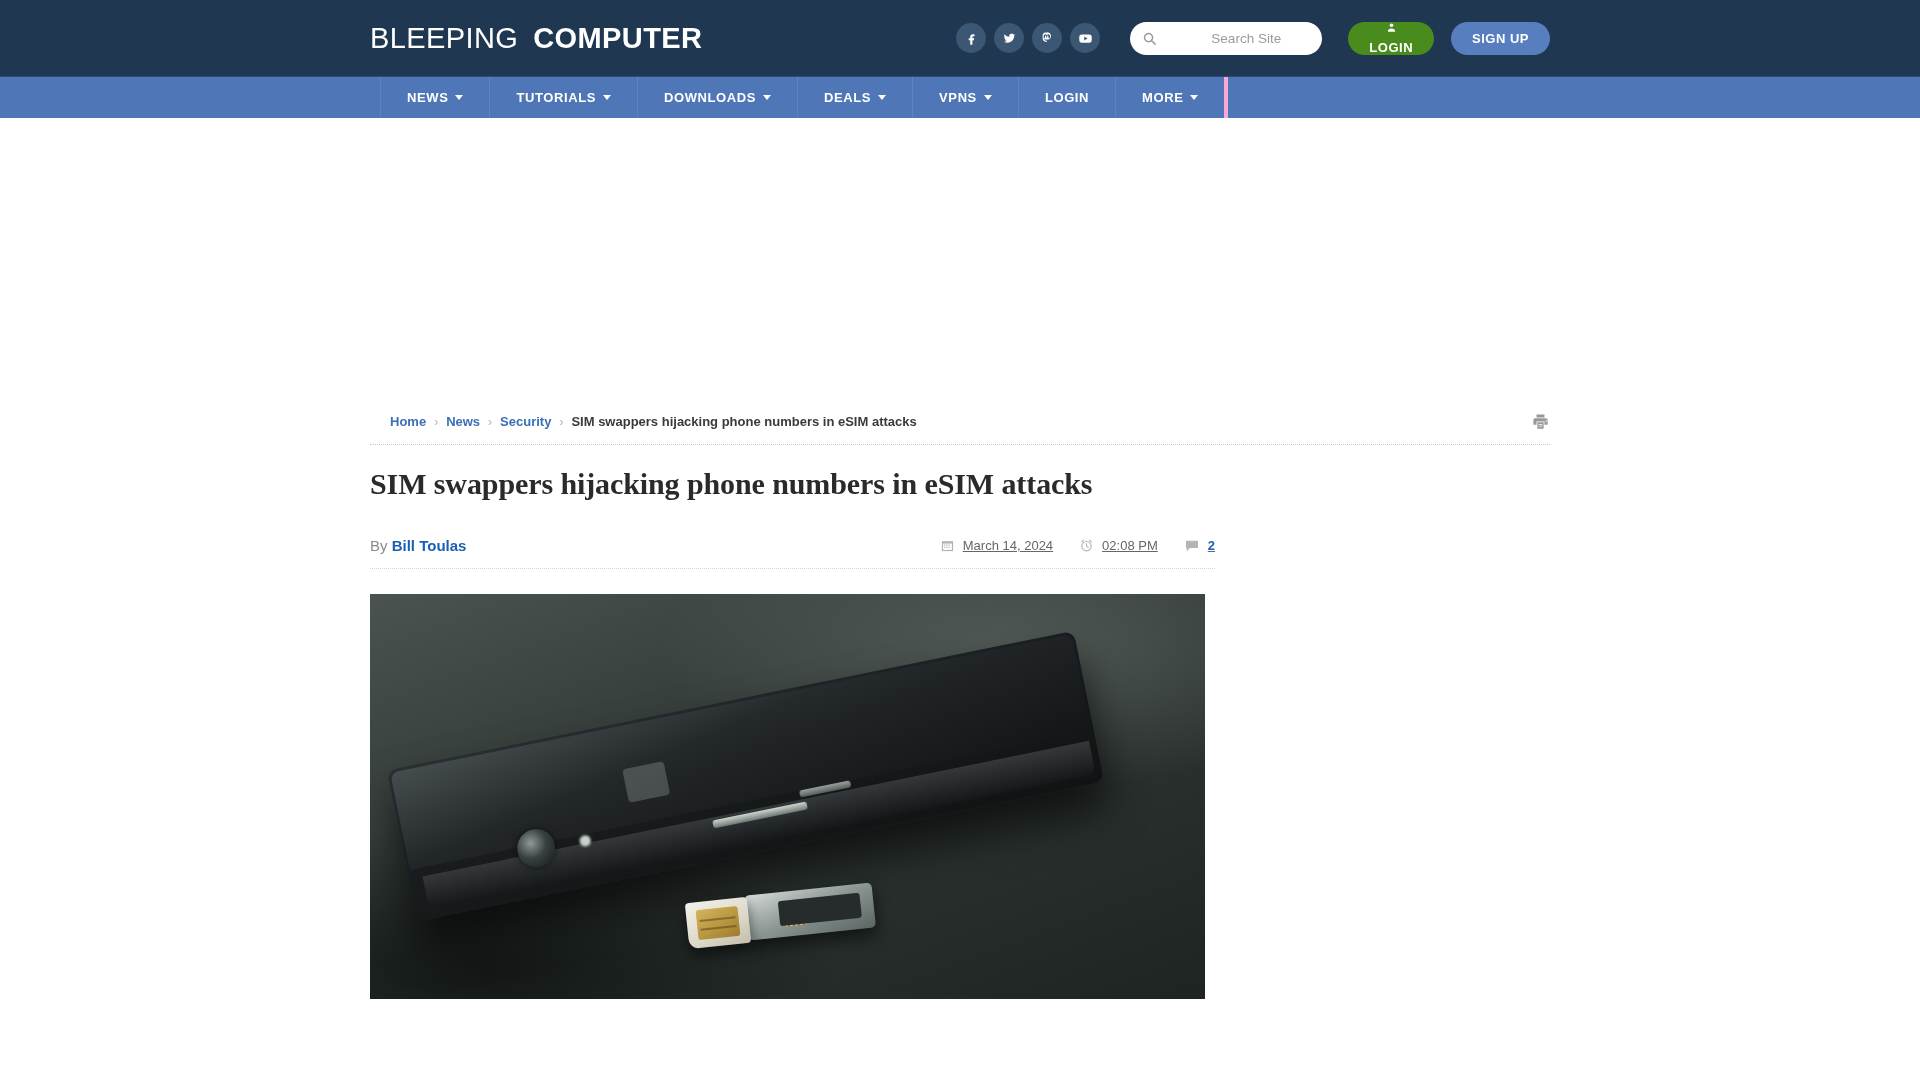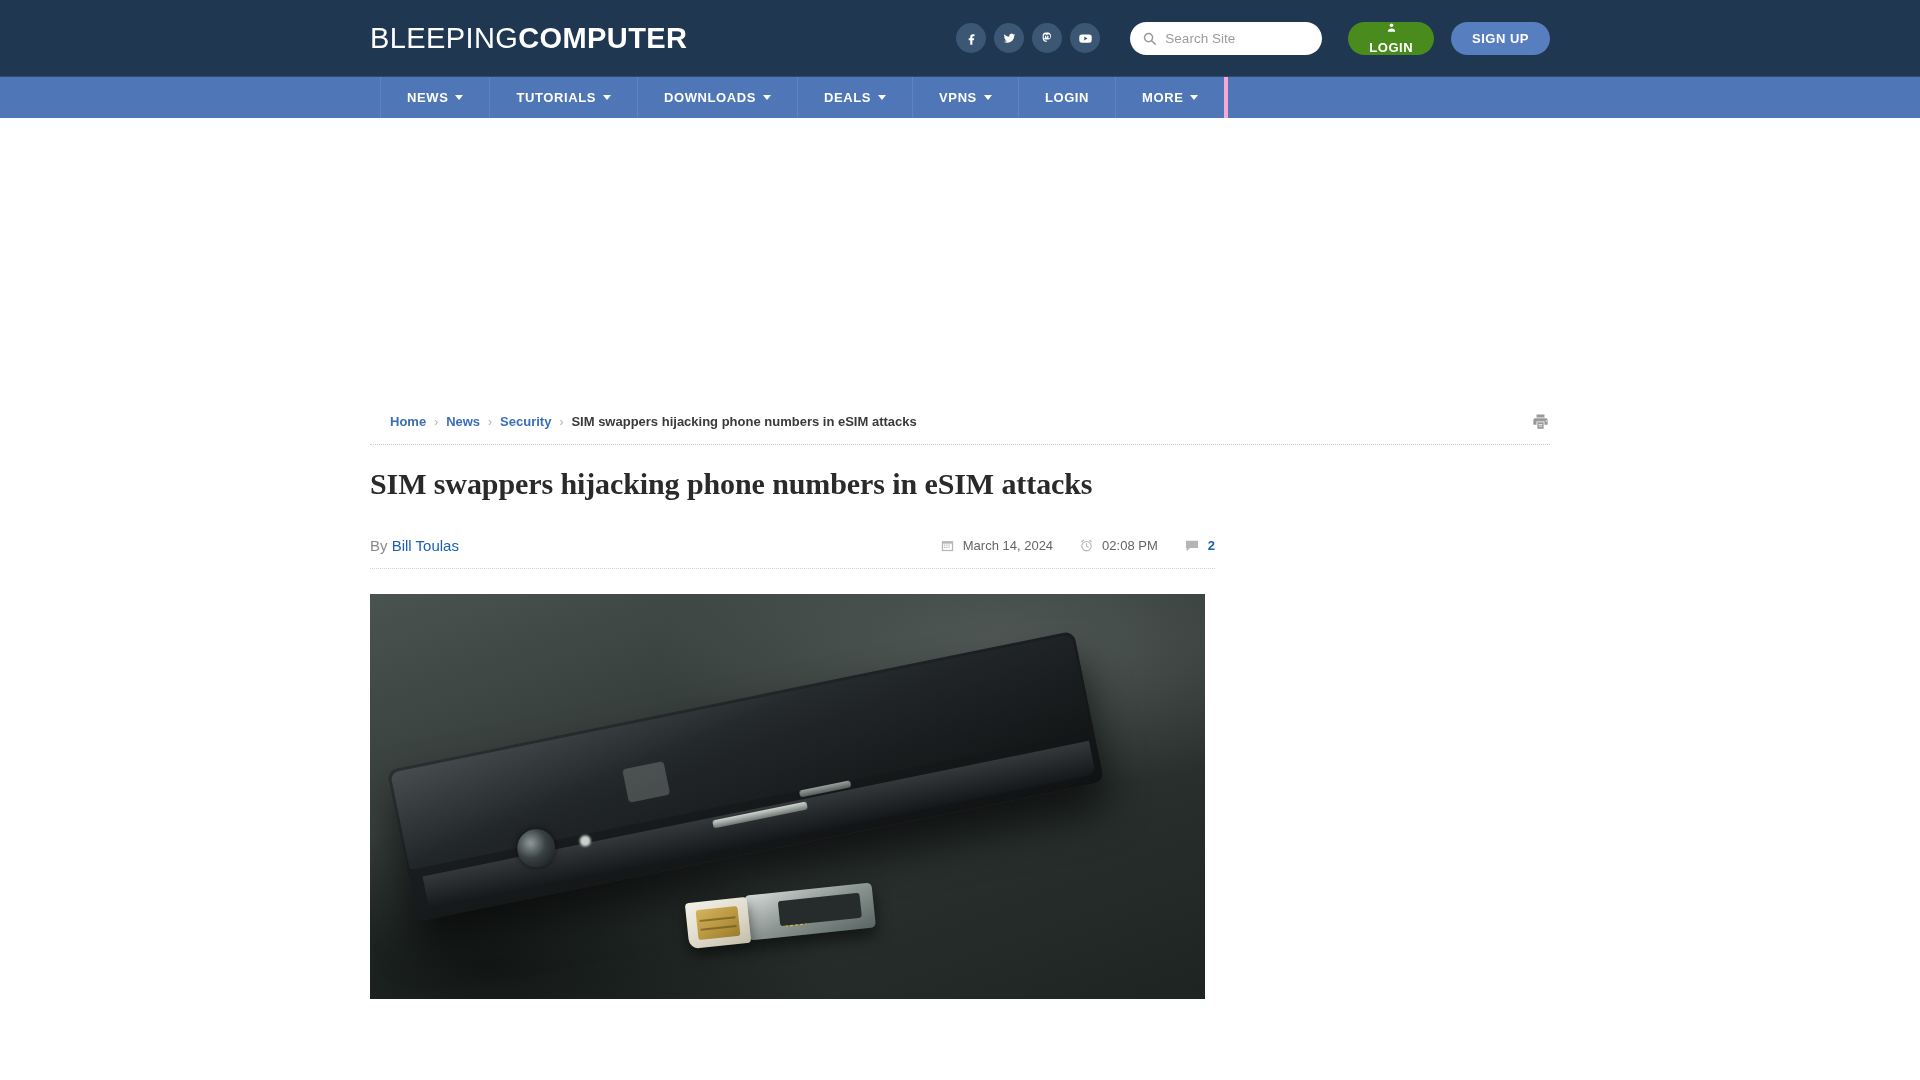--- a/index.html
+++ b/index.html
@@ -30,21 +30,21 @@
   #site-logo {
     font-size: 29px;
     letter-spacing: .4px;
     white-space: nowrap;
     color: #ffffff;
     line-height: 1;
     display: flex;
     align-items: baseline;
   }
   #site-logo .lite { font-weight: 300; }
-  #site-logo .bold { font-weight: 700; }
+  #site-logo .bold { font-weight: 700; margin-left: 15px; }
 
   #header-right {
     margin-left: auto;
     display: flex;
     align-items: center;
     gap: 8px;
   }
 
   .social-icon {
     width: 30px; height: 30px;
@@ -70,20 +70,21 @@
   }
   #search-wrap svg { flex: none; }
   #search-input {
     border: none;
     outline: none;
     font-size: 13.5px;
     font-family: "Liberation Sans", sans-serif;
     color: #ec4899;
     width: 100%;
     background: transparent;
+    margin-left: 46px;
   }
   #search-input::placeholder { color: #9b9b9b; }
 
   .hdr-btn {
     height: 33px;
     border-radius: 17px;
     color: #ffffff;
     font-size: 13px;
     font-weight: 700;
     letter-spacing: .5px;
@@ -176,29 +177,30 @@
   }
 
   #byline-row {
     margin-top: 36px;
     display: flex;
     align-items: center;
     padding-bottom: 14px;
     border-bottom: 1px dotted #d5d5d5;
   }
   #byline { font-size: 15px; color: #8a8a8a; }
-  #byline .author { color: #1a5fb4; font-weight: 400; text-decoration: none; cursor: pointer; }
+  #byline .author { color: #1a5fb4; font-weight: 700; text-decoration: none; cursor: pointer; }
 
   #meta-group {
     margin-left: auto;
     display: flex;
     align-items: center;
     gap: 26px;
     font-size: 13px;
     color: #666;
+    text-decoration: underline;
   }
   .meta-item { display: flex; align-items: center; gap: 8px; }
   .meta-item .cnum { color: #1a5fb4; font-weight: 700; cursor: pointer; }
 
   
   #hero-image {
     margin-top: 25px;
     width: 835px;
     height: 405px;
     position: relative;

